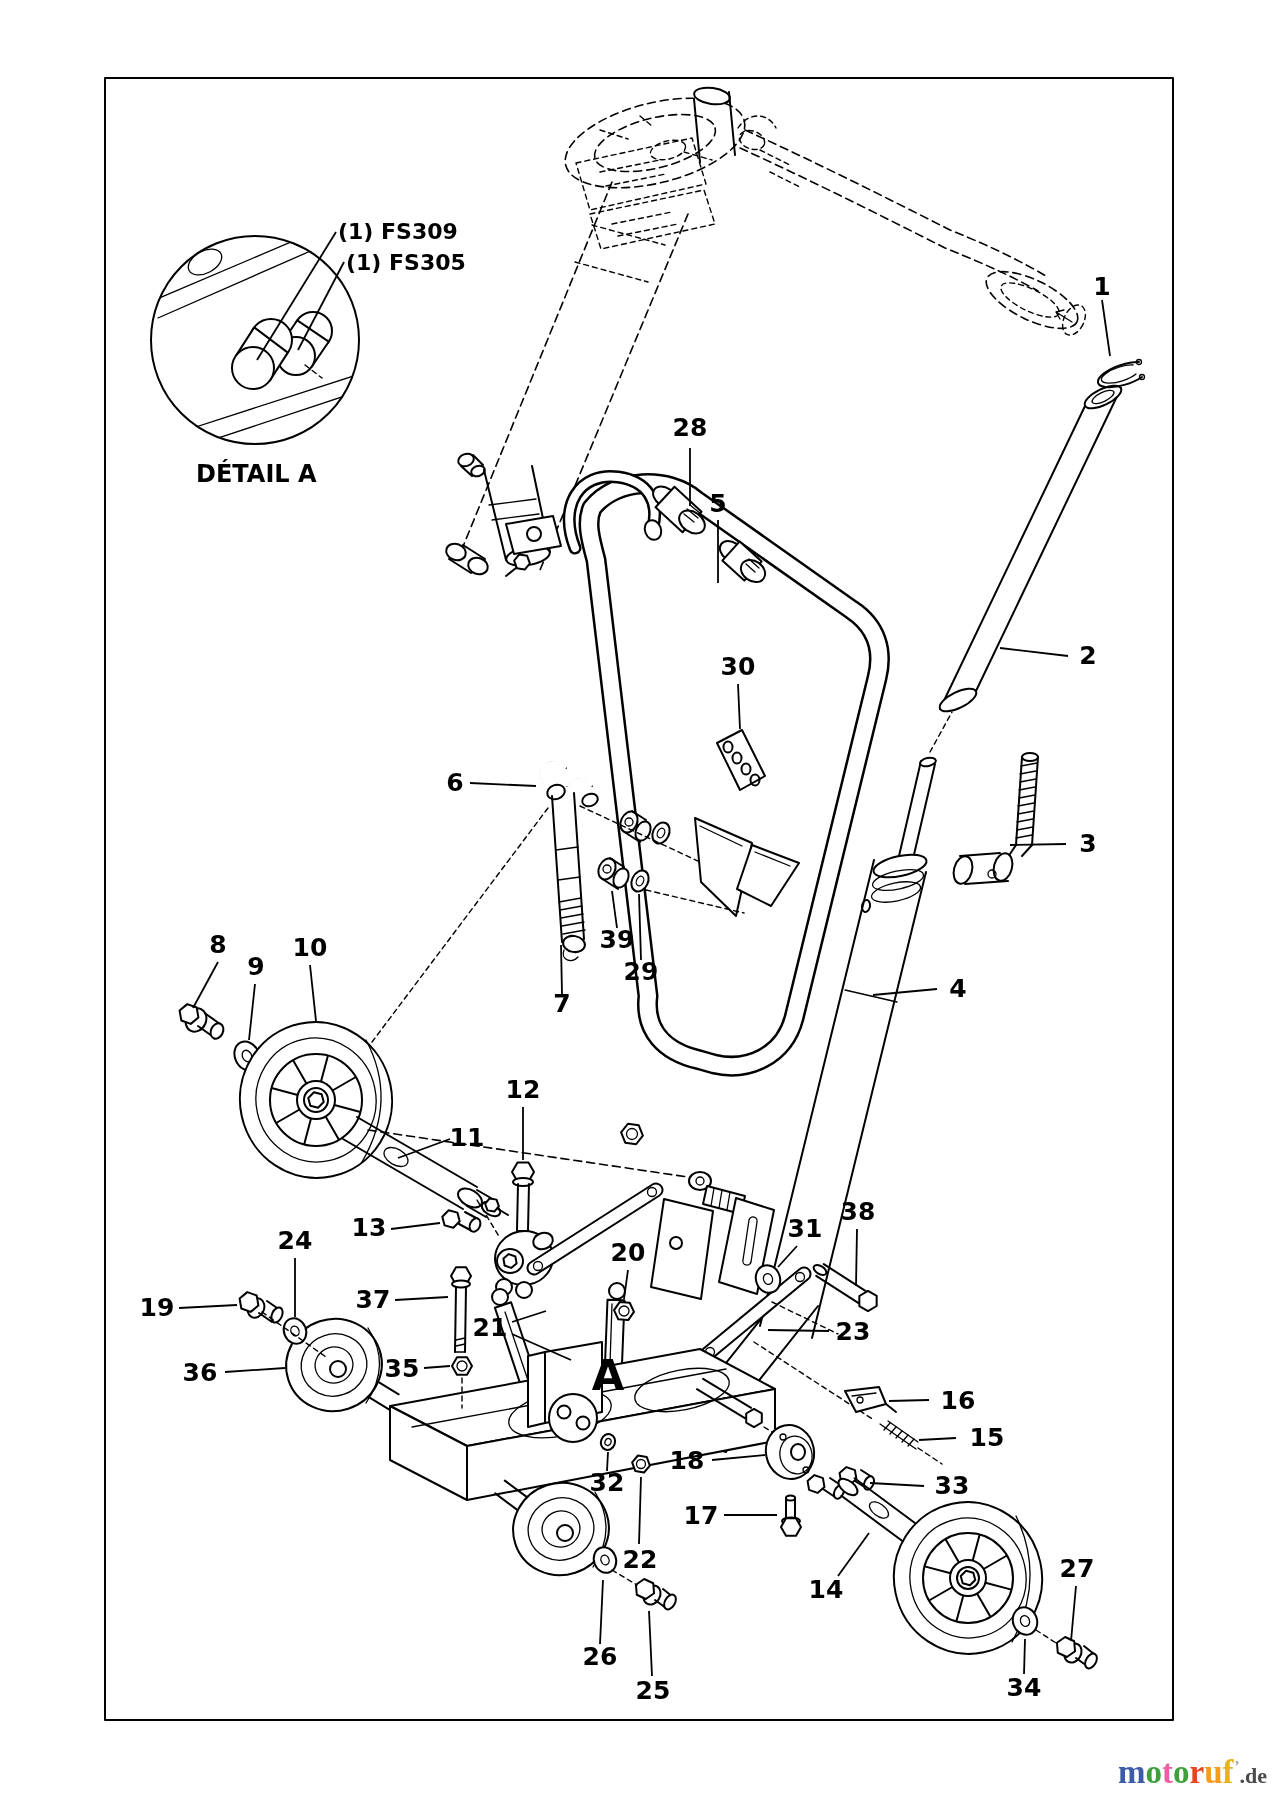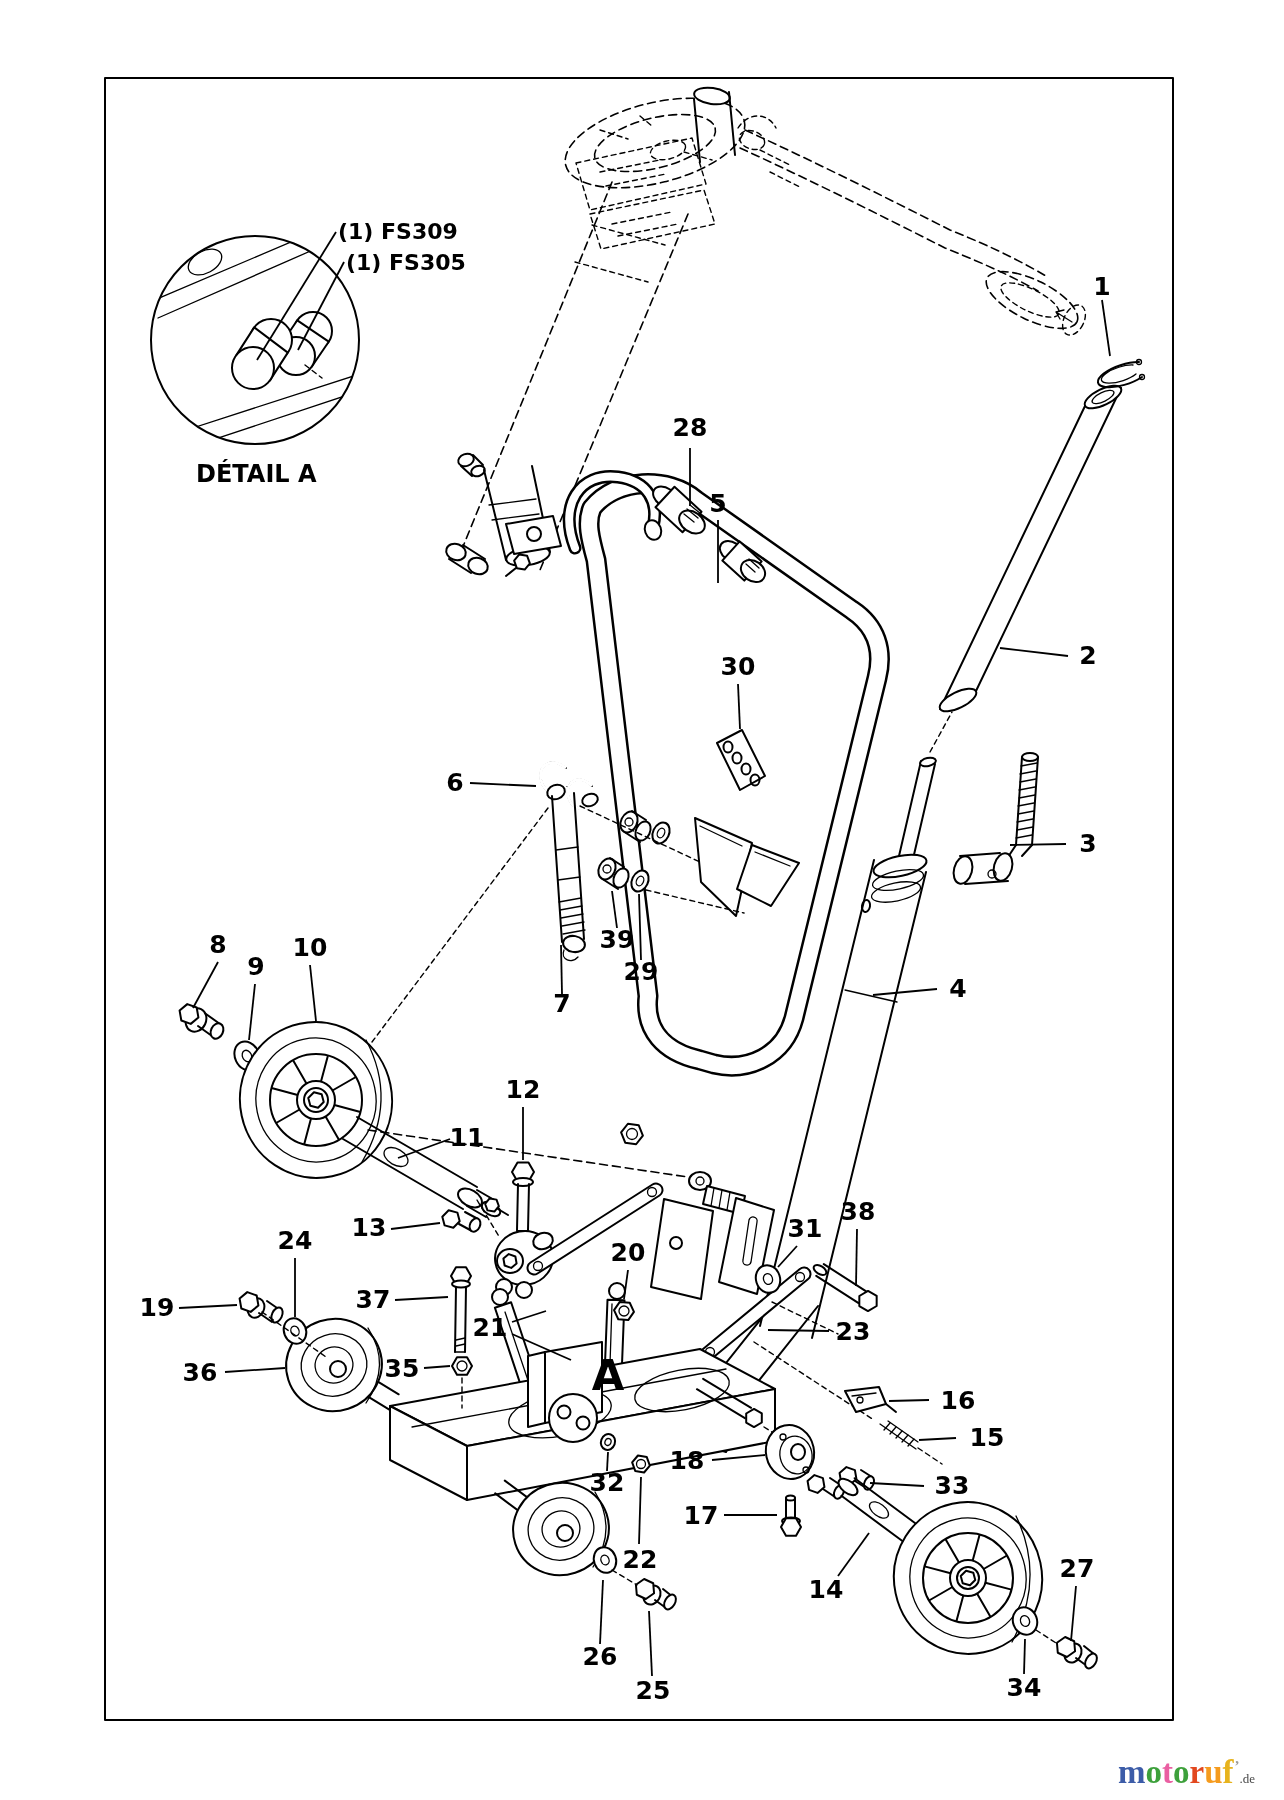--- a/index.html
+++ b/index.html
@@ -17,21 +17,21 @@
   .tubeI2{stroke:#fff;fill:none;stroke-width:8;stroke-linecap:round;}
   .armO{stroke:#000;fill:none;stroke-width:15;stroke-linecap:round;}
   .armI{stroke:#fff;fill:none;stroke-width:11;stroke-linecap:round;}
   .leader{stroke:#000;fill:none;stroke-width:1.8;}
   .hex{vector-effect:non-scaling-stroke;}
   .part-num{font:bold 25px "DejaVu Sans",sans-serif;fill:#000;stroke:none;text-anchor:middle;}
   .small-label{font:bold 22px "DejaVu Sans",sans-serif;fill:#000;stroke:none;}
   .marker-a{font:bold 42px "DejaVu Sans",sans-serif;fill:#000;stroke:none;text-anchor:middle;}
   #watermark{position:absolute;left:1118px;top:1754px;white-space:nowrap;
              font-family:"Liberation Serif",serif;font-weight:bold;font-size:33px;}
-  #watermark .suffix{font-size:13px;font-weight:normal;}
+  #watermark .suffix{font-size:22px;font-weight:bold;}
   #watermark .tick{font-size:15px;color:#9a9a9a;vertical-align:12px;margin-left:1px;}
 </style>
 </head>
 <body>
 
 <div class="stage">
 <svg id="diagram" width="1284" height="1800" viewBox="0 0 1284 1800">
 
   <defs>
     <polygon id="hex" class="hex" points="10,0 5,8.7 -5,8.7 -10,0 -5,-8.7 5,-8.7"></polygon>

